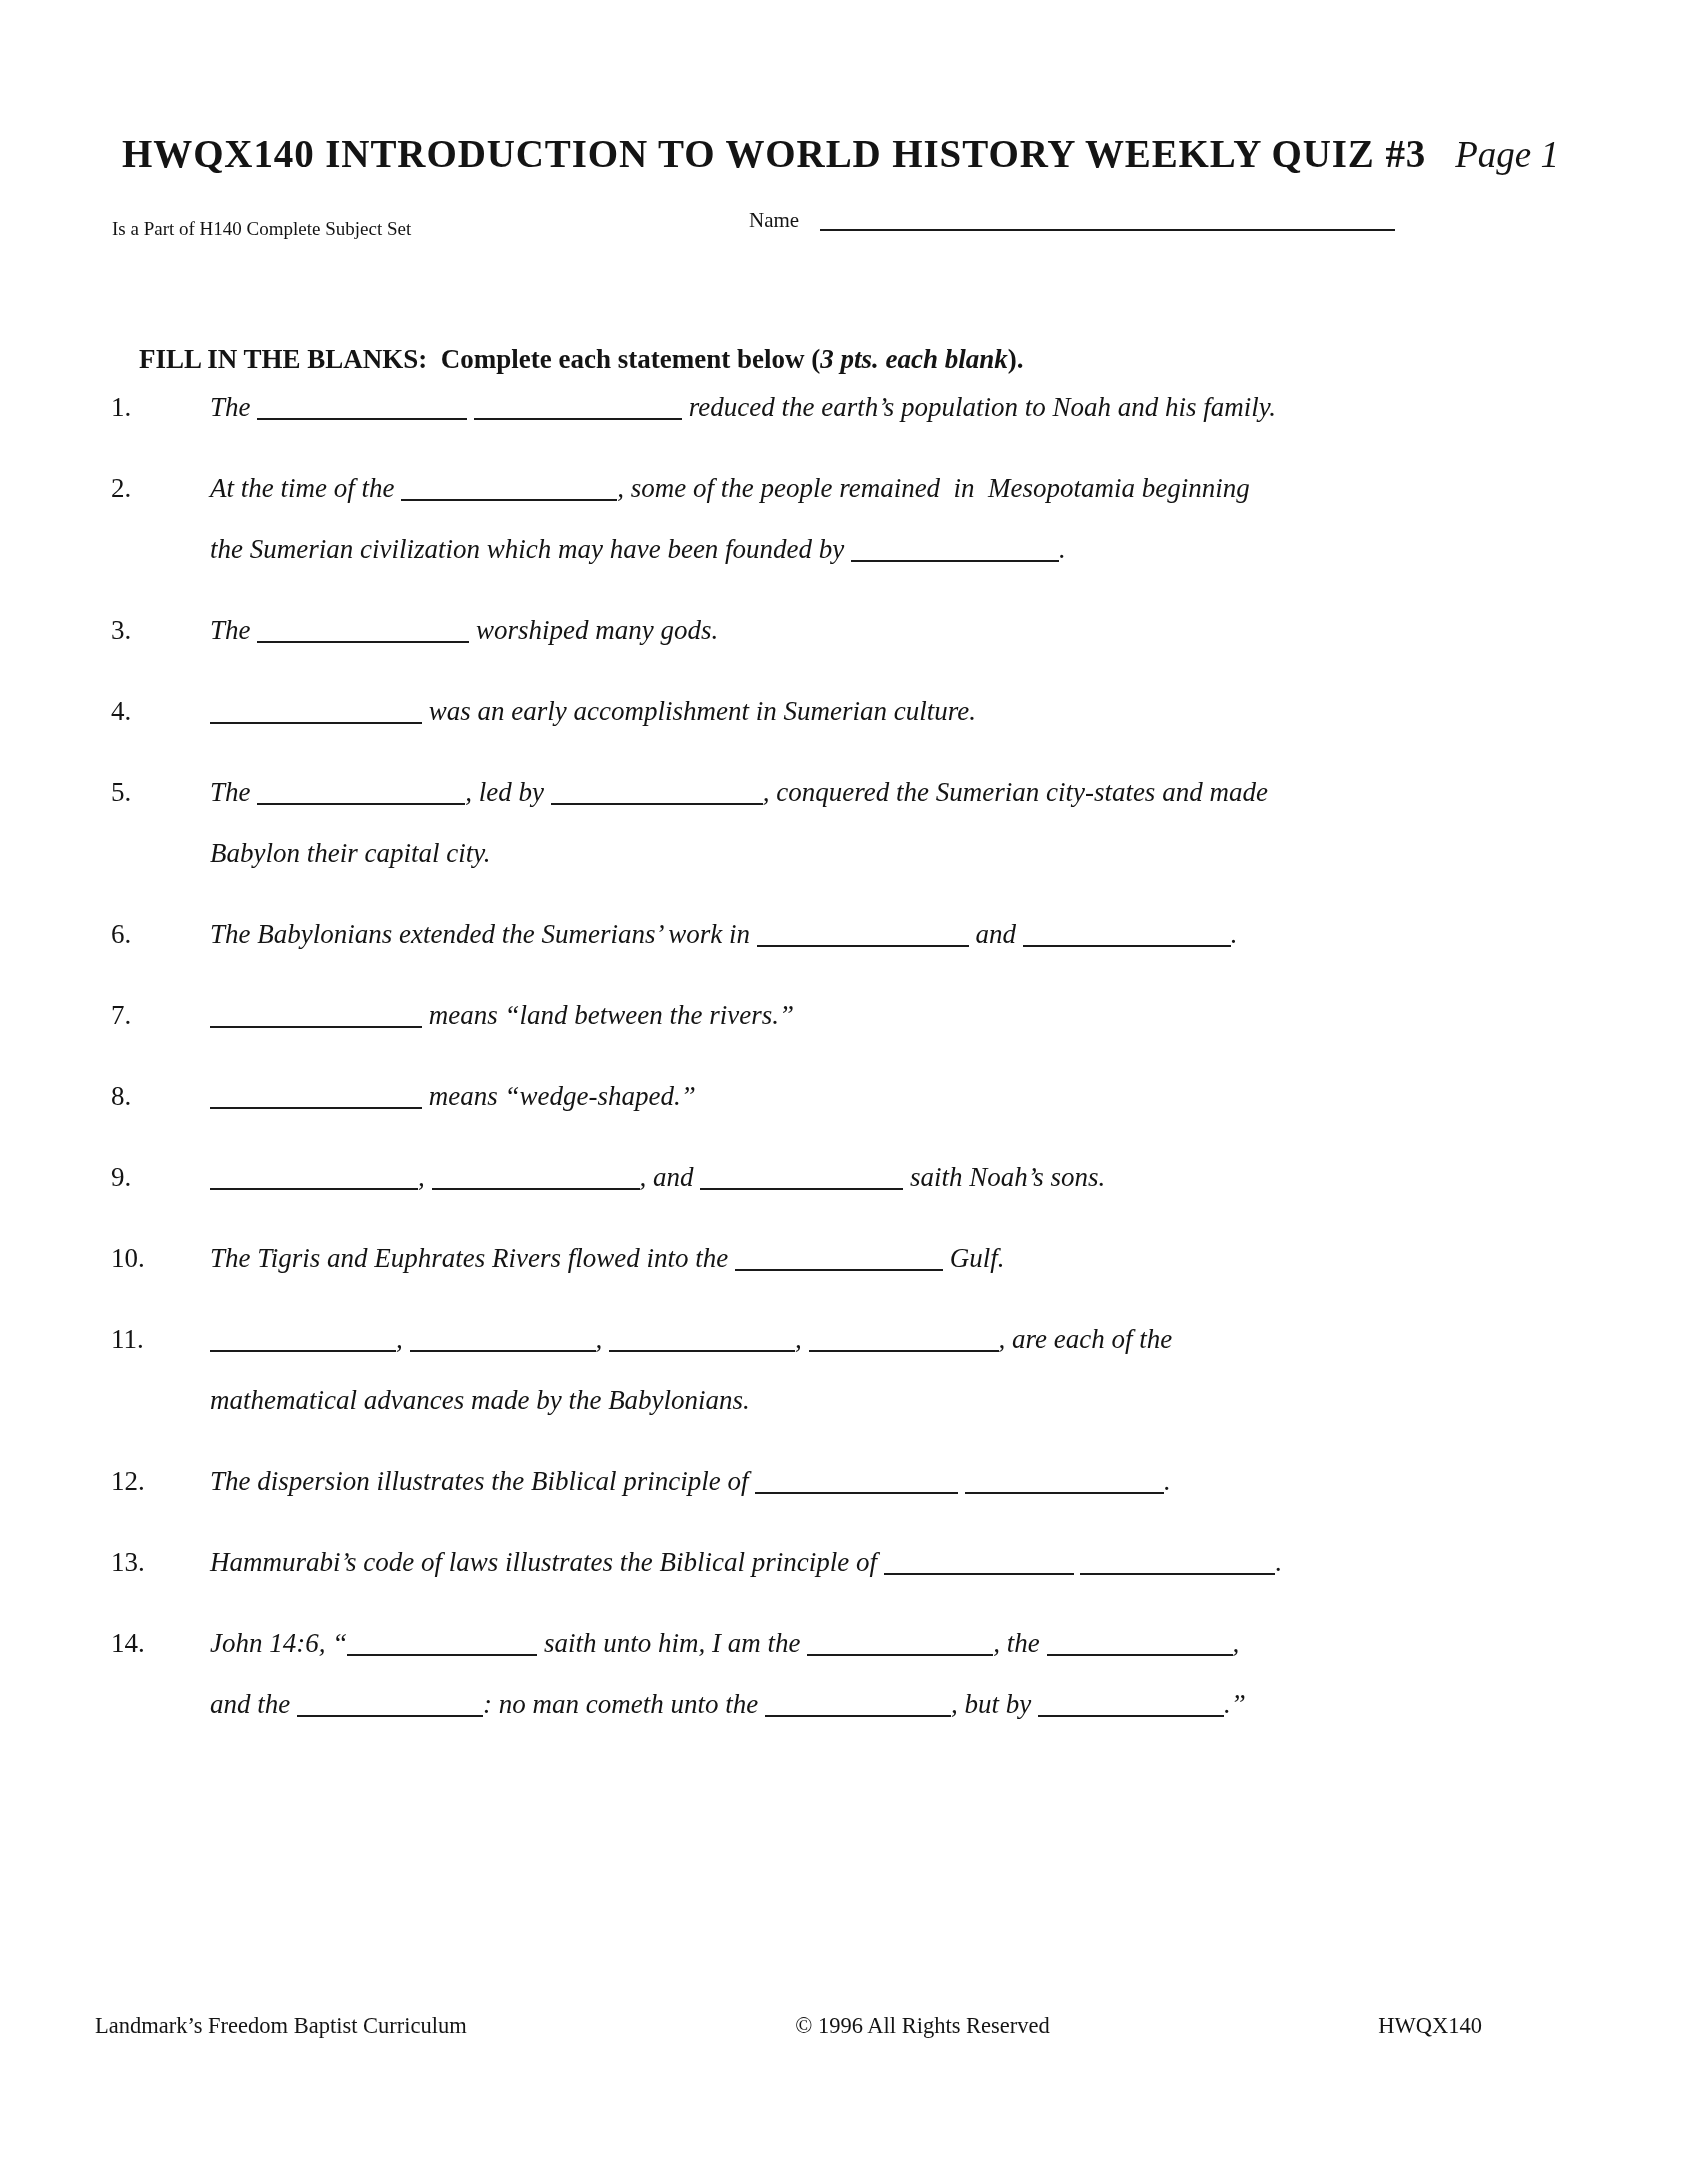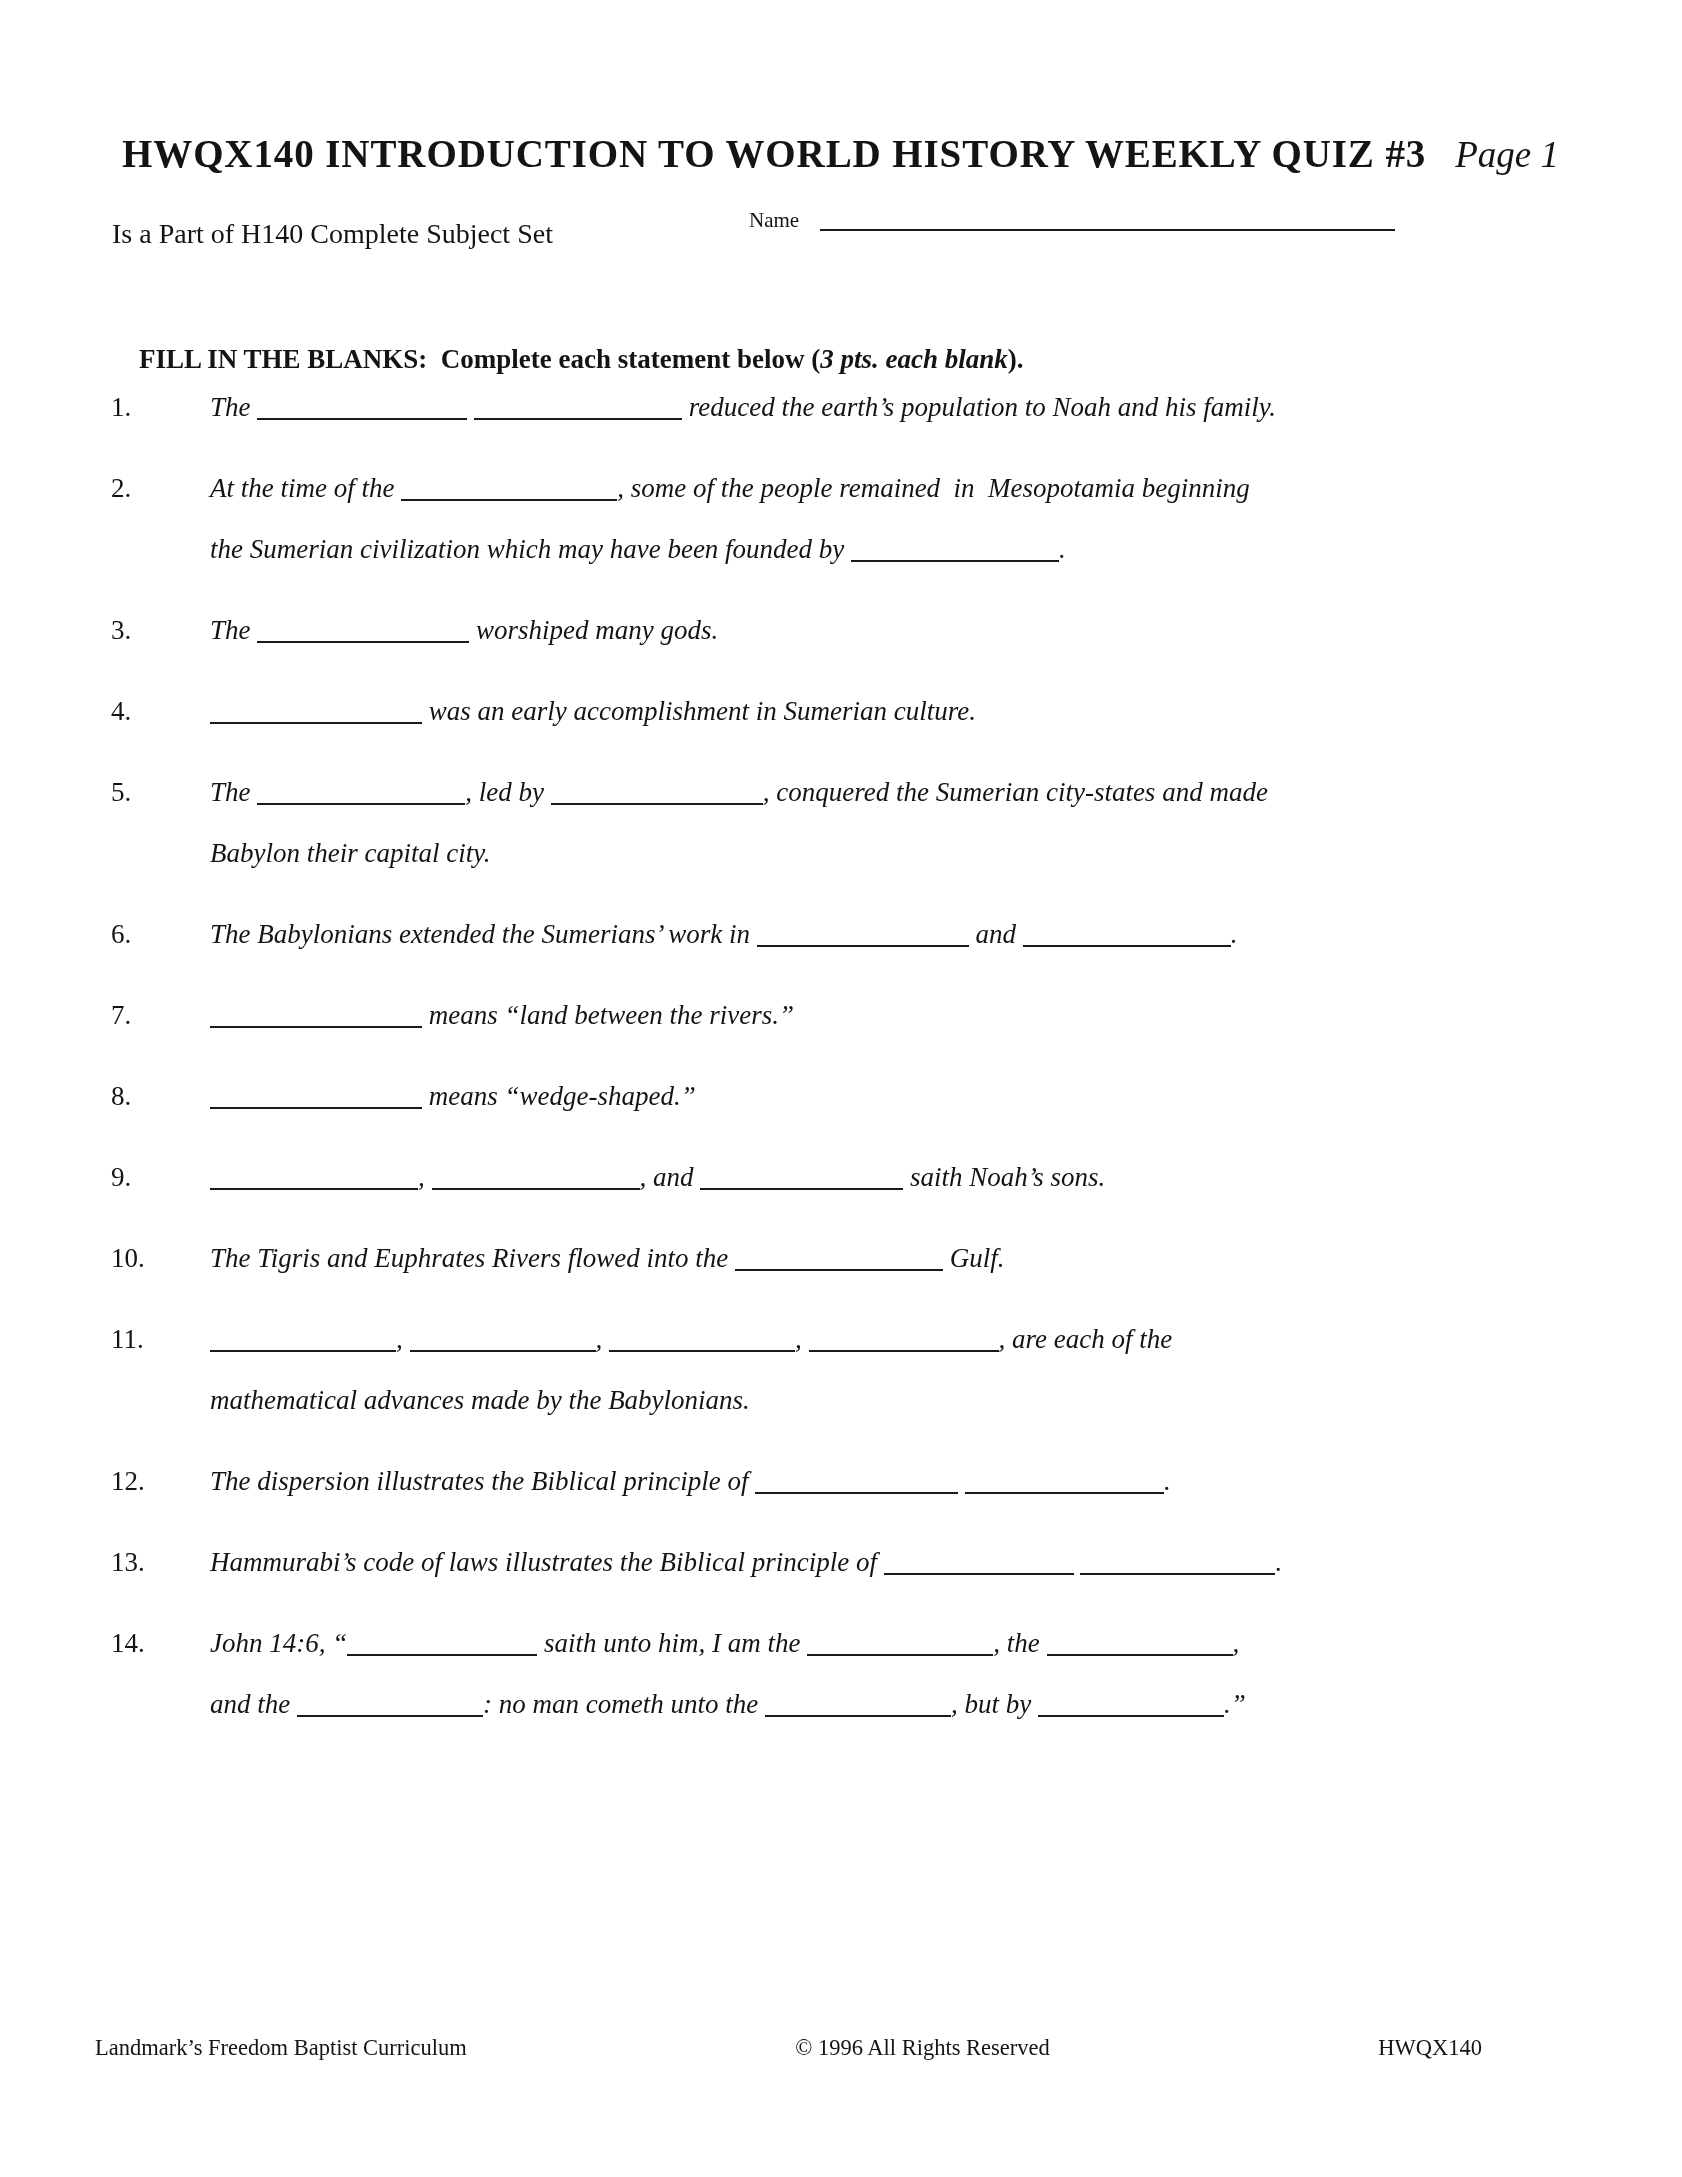--- a/index.html
+++ b/index.html
@@ -30,21 +30,21 @@
   }
   .doc-page-num {
     font-size: 37px;
     font-style: italic;
     margin-left: 29px;
   }
   .subject-line {
     position: absolute;
     left: 112px;
     top: 218px;
-    font-size: 28px;
+    font-size: 19px;
   }
   .name-group {
     position: absolute;
     left: 749px;
     top: 208px;
     font-size: 21px;
     white-space: nowrap;
   }
   .blank {
     display: inline-block;
@@ -90,21 +90,20 @@
     font-style: italic;
   }
   .footer {
     position: absolute;
     left: 95px;
     right: 201px;
     top: 2013px;
     display: flex;
     justify-content: space-between;
     font-size: 22.5px;
-    margin-top: 22px;
   }
 </style>
 </head>
 <body>
 
 <div class="page">
 
   <div class="title-row">
     <span class="doc-title">HWQX140 INTRODUCTION TO WORLD HISTORY WEEKLY QUIZ #3</span><span class="doc-page-num">Page 1</span>
   </div>

